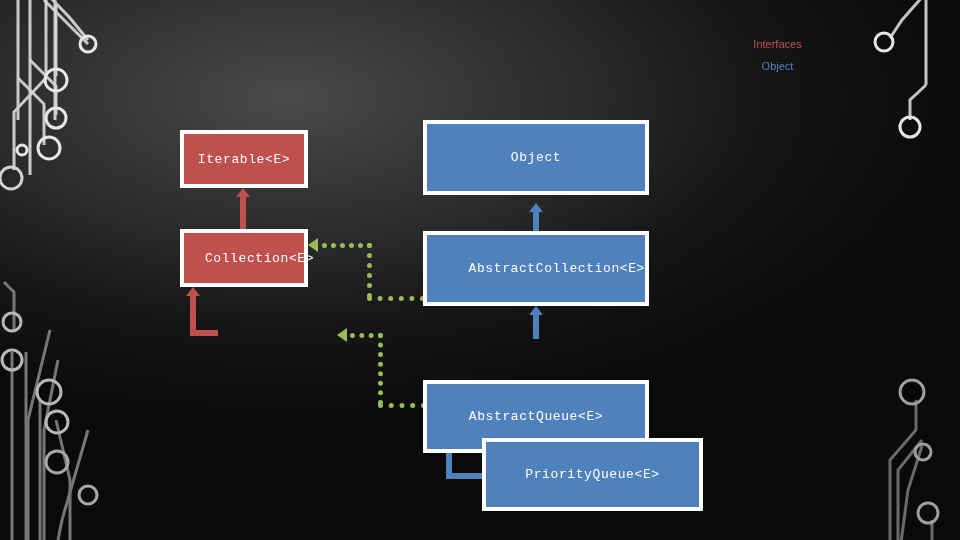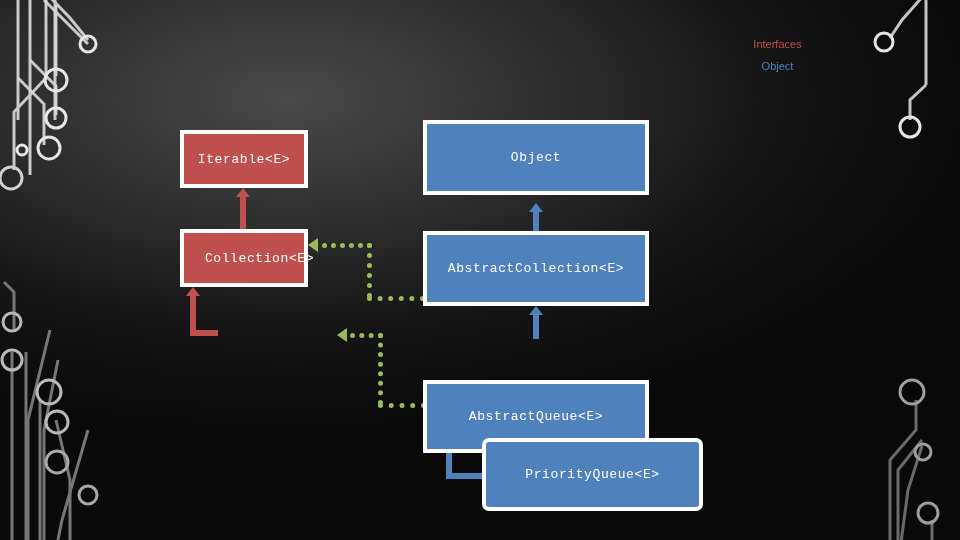--- a/index.html
+++ b/index.html
@@ -197,26 +197,26 @@
   </div>
 
   <div class="node klass" style="left:423px; top:120px; width:226px; height:75px;">
     <span>Object</span>
   </div>
 
   <div class="node iface" style="left:180px; top:229px; width:128px; height:58px;padding-left:31px;">
     <span>Collection&lt;E&gt;</span>
   </div>
 
-  <div class="node klass" style="left:423px; top:231px; width:226px; height:75px;">
+  <div class="node klass" style="left:423px; top:231px; width:226px; height:75px;justify-content:flex-end;">
     <span>AbstractCollection&lt;E&gt;</span>
   </div>
 
 
   <div class="node klass" style="left:423px; top:336px; width:226px; height:73px;margin-top:44px;">
     <span>AbstractQueue&lt;E&gt;</span>
   </div>
 
-  <div class="node klass" style="left:482px; top:438px; width:221px; height:73px;border-radius:7px;">
+  <div class="node klass" style="left:482px; top:438px; width:221px; height:73px;">
     <span>PriorityQueue&lt;E&gt;</span>
   </div>
 
 </div>
 
 </body></html>

